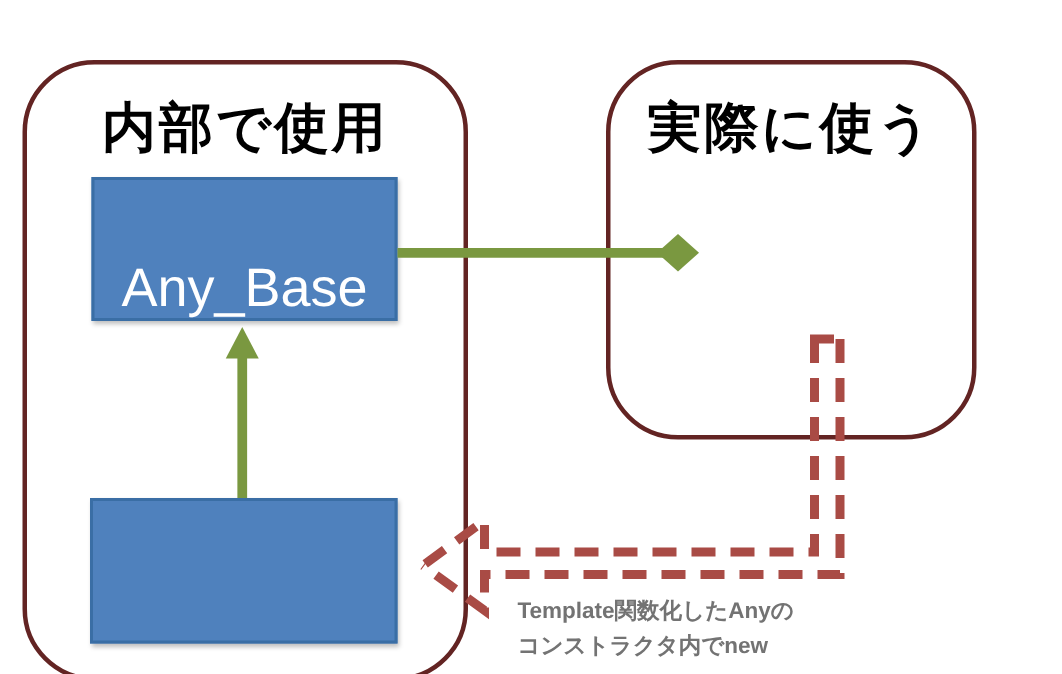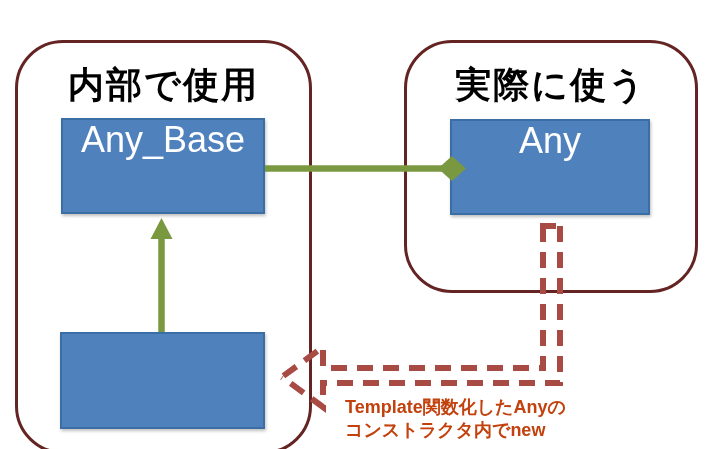--- a/index.html
+++ b/index.html
@@ -17,21 +17,21 @@
 
   
   .group {
     position: absolute;
     border: 3px solid #632423;
     border-radius: 48px;
     background: transparent;
     z-index: 1;
   }
   .group--internal { left: 15px; top: 23px; width: 297px; height: 414px; }
-  .group--actual   { left: 404px; top: 23px; width: 294px; height: 253px; }
+  .group--actual   { left: 404px; top: 23px; width: 247px; height: 253px; }
 
   .group-title {
     position: absolute;
     width: 100%;
     top: 18px;
     text-align: center;
     font-size: 36px;
     font-weight: bold;
     letter-spacing: 2px;
     color: #000000;
@@ -41,21 +41,21 @@
   
   .node {
     position: absolute;
     background: #4f81bd;
     border: 2px solid #3a6ea5;
     box-shadow: 1px 2px 3px rgba(0,0,0,0.25);
     color: #ffffff;
     display: flex;
     flex-direction: column;
     align-items: center;
-    justify-content: flex-start;
+    justify-content: flex-end;
     text-align: center;
     z-index: 2;
   }
   .node--any-base { left: 61px;  top: 101px; width: 204px; height: 96px; }
   .node--any      { left: 450px; top: 102px; width: 200px; height: 96px; }
   .node--any-derived { left: 60px; top: 315px; width: 205px; height: 97px; }
 
   .node-label-lg { font-size: 36px; line-height: 1.1; }
   .node-label-md { font-size: 31px; line-height: 1.15; }
   .node-stereotype { font-size: 17px; line-height: 1.3; margin-top: 4px; }
@@ -67,24 +67,24 @@
     width: 708px; height: 449px;
     z-index: 3;
     pointer-events: none;
   }
 
   
   .annotation {
     position: absolute;
     left: 345px;
     top: 379px;
-    font-size: 18px;
+    font-size: 15px;
     font-weight: bold;
     line-height: 23px;
-    color: #c2410c;
+    color: #737373;
     z-index: 4;
     white-space: nowrap;
   }
 </style>
 </head>
 <body>
 
 <div class="stage">
 
   <div class="group group--internal">
@@ -92,23 +92,20 @@
   </div>
 
   <div class="group group--actual">
     <div class="group-title">実際に使う</div>
   </div>
 
   <div class="node node--any-base">
     <span class="node-label-lg">Any_Base</span>
   </div>
 
-  <div class="node node--any">
-    <span class="node-label-lg">Any</span>
-  </div>
 
   <div class="node node--any-derived">
   </div>
 
   <svg class="arrows" viewBox="0 0 708 449" xmlns="http://www.w3.org/2000/svg">
 
     <g>
       <line x1="265" y1="151.5" x2="442" y2="151.5" stroke="#7a9840" stroke-width="6.5"></line>
       <polygon points="438,151.5 452,139 466,151.5 452,164" fill="#7a9840"></polygon>
     </g>

